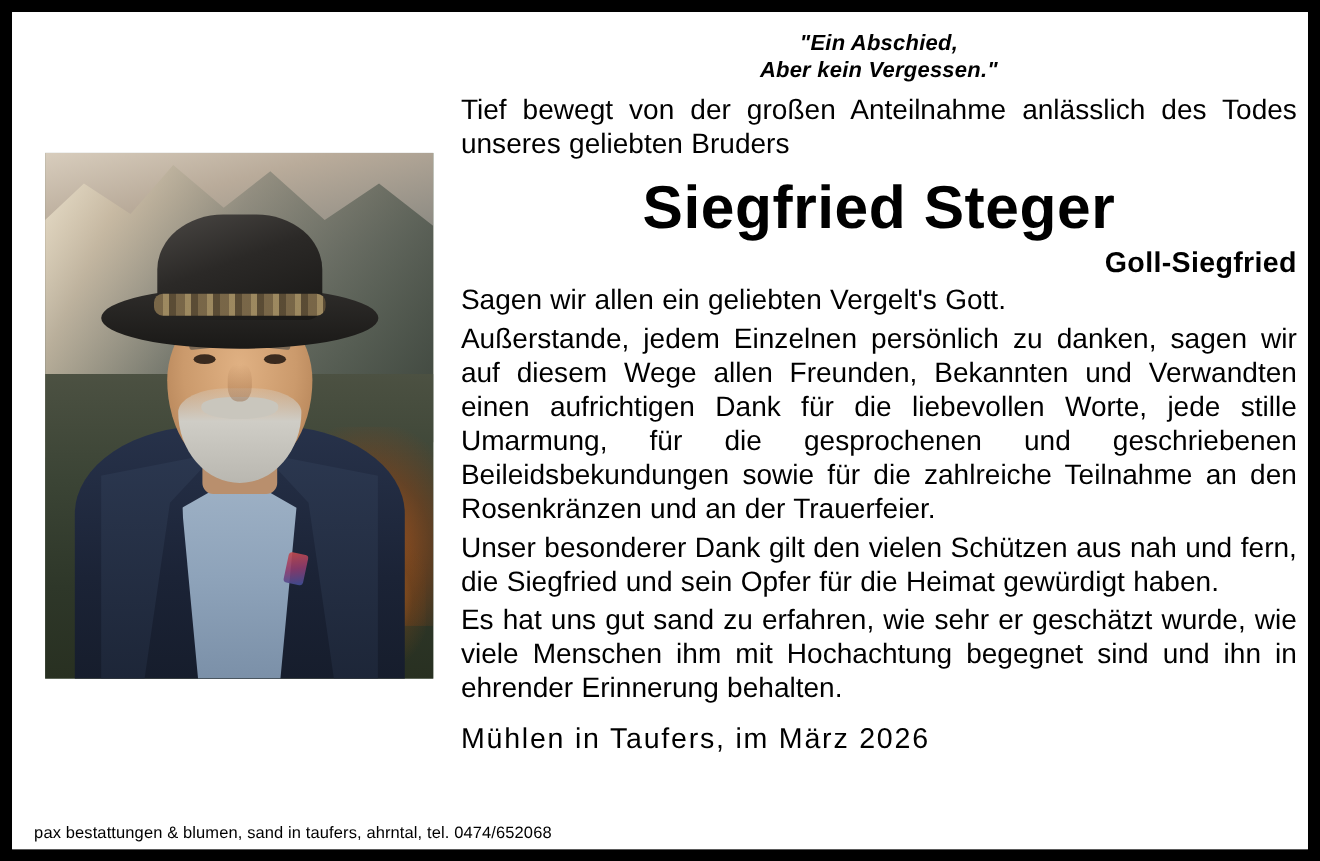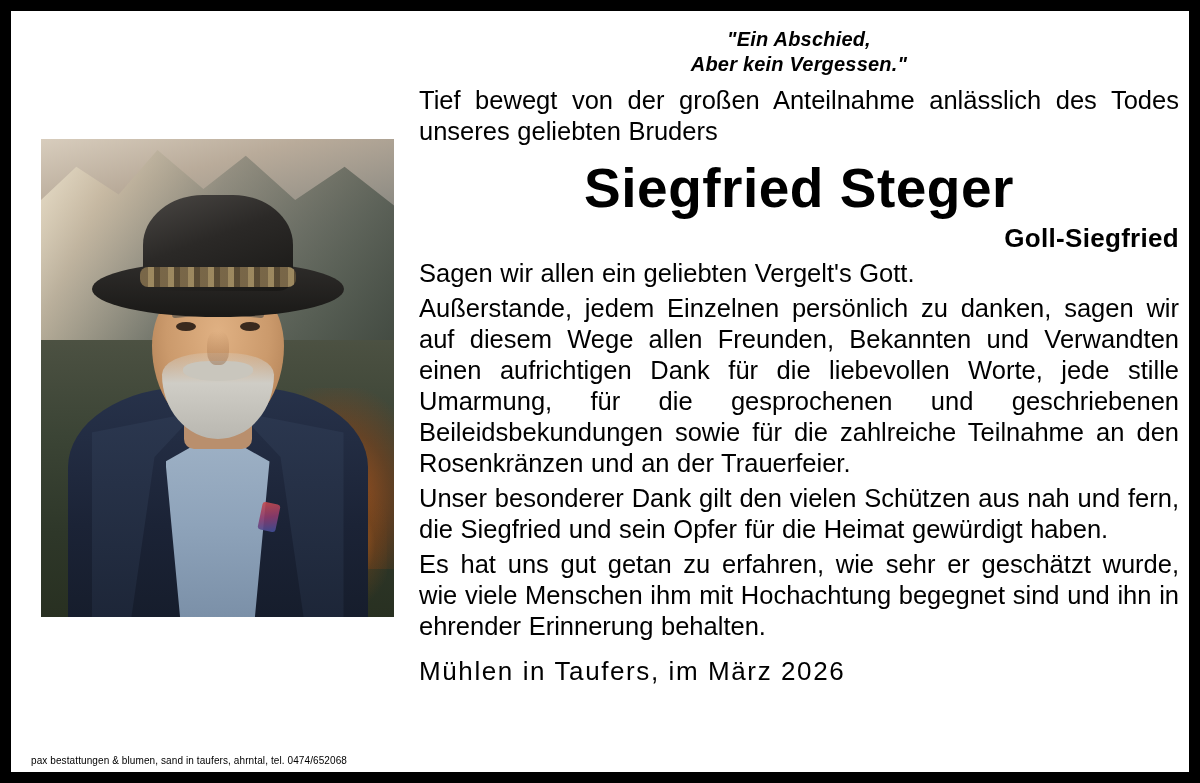--- a/index.html
+++ b/index.html
@@ -237,21 +237,21 @@
     font-weight: 700;
     font-size: 26px;
     margin-top: 12px;
     letter-spacing: .2px;
   }
 
   .footer {
     position: absolute;
     left: 20px;
     bottom: 6px;
-    font-size: 10px;
+    font-size: 15px;
     letter-spacing: 0.1px;
     color: #000;
   }
 </style>
 </head>
 <body>
 
 <div class="notice">
   <div class="inner">
 
@@ -295,21 +295,21 @@
       <div class="name">Siegfried Steger</div>
 
       <div class="nickname">Goll-Siegfried</div>
 
       <div class="para tight">Sagen wir allen ein geliebten Vergelt's Gott.</div>
 
       <div class="para tight">Außerstande, jedem Einzelnen persönlich zu danken, sagen wir auf diesem Wege allen Freunden, Bekannten und Verwandten einen aufrichtigen Dank für die liebevollen Worte, jede stille Umarmung, für die gesprochenen und geschriebenen Beileidsbekundungen sowie für die zahlreiche Teilnahme an den Rosenkränzen und an der Trauerfeier.</div>
 
       <div class="para tight">Unser besonderer Dank gilt den vielen Schützen aus nah und fern, die Siegfried und sein Opfer für die Heimat gewürdigt haben.</div>
 
-      <div class="para tight">Es hat uns gut getan zu erfahren, wie sehr er geschätzt wurde, wie viele Menschen ihm mit Hochachtung begegnet sind und ihn in ehrender Erinnerung behalten.</div>
+      <div class="para tight">Es hat uns gut sand zu erfahren, wie sehr er geschätzt wurde, wie viele Menschen ihm mit Hochachtung begegnet sind und ihn in ehrender Erinnerung behalten.</div>
 
       <div class="place">Mühlen in Taufers, im März 2026</div>
 
     </div>
 
     <div class="footer">pax bestattungen &amp; blumen, sand in taufers, ahrntal, tel. 0474/652068</div>
 
   </div>
 </div>
 

